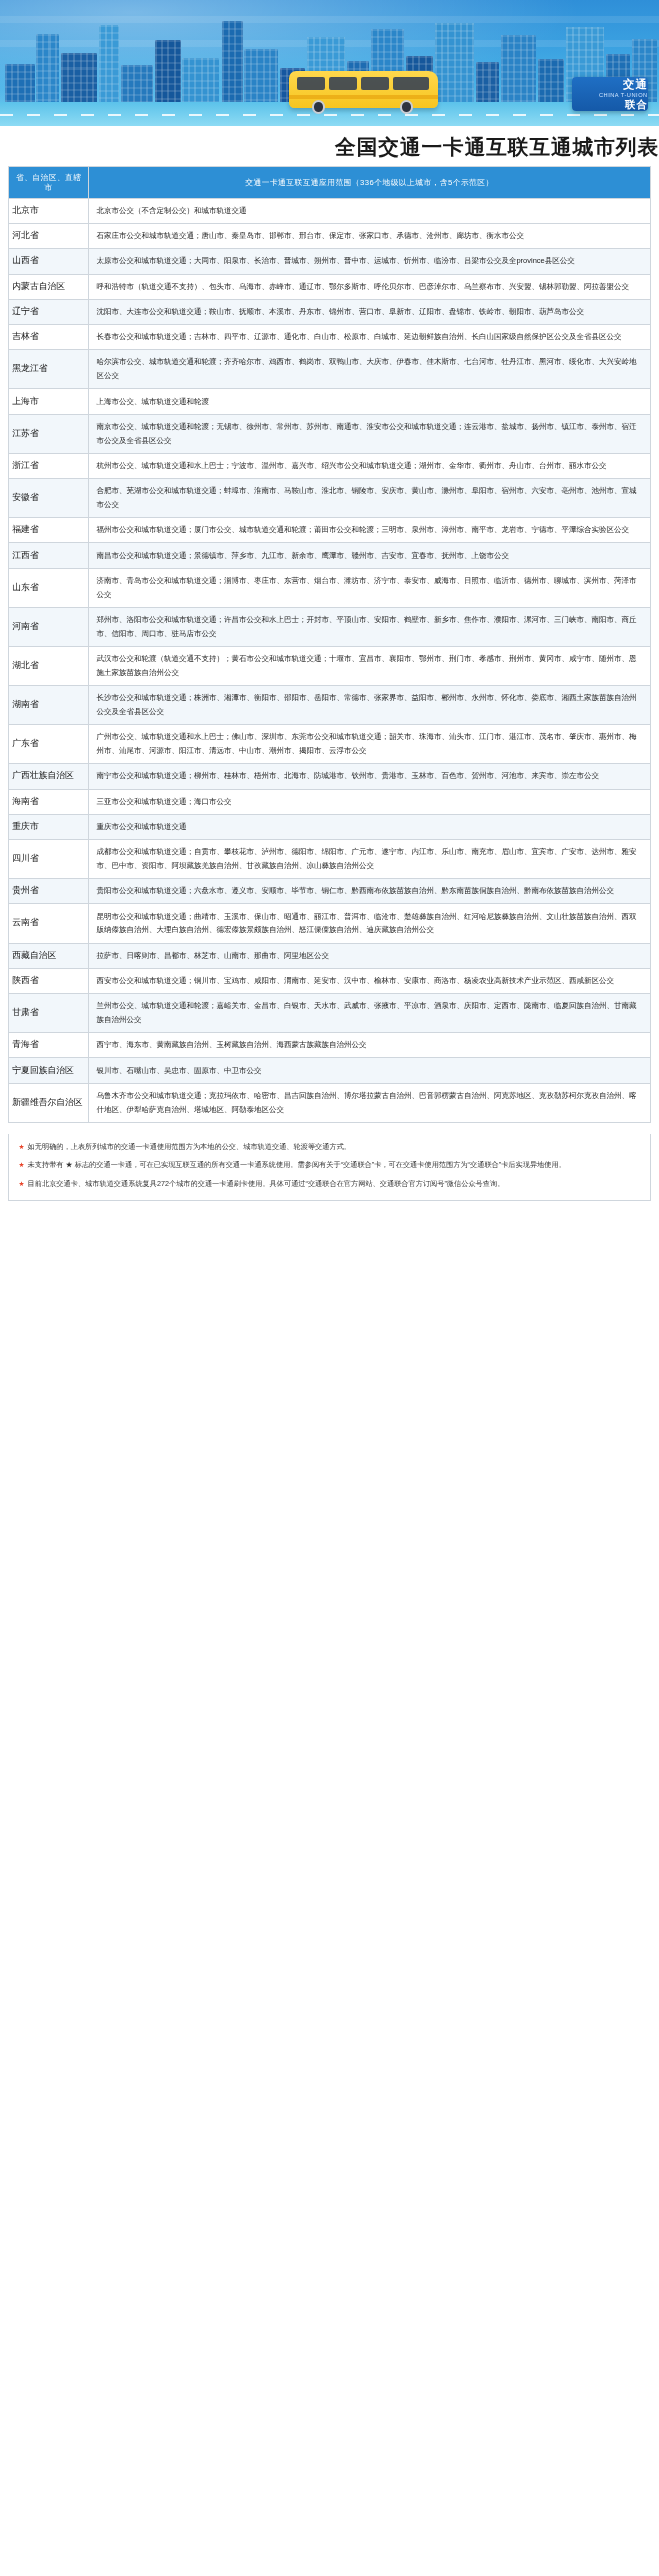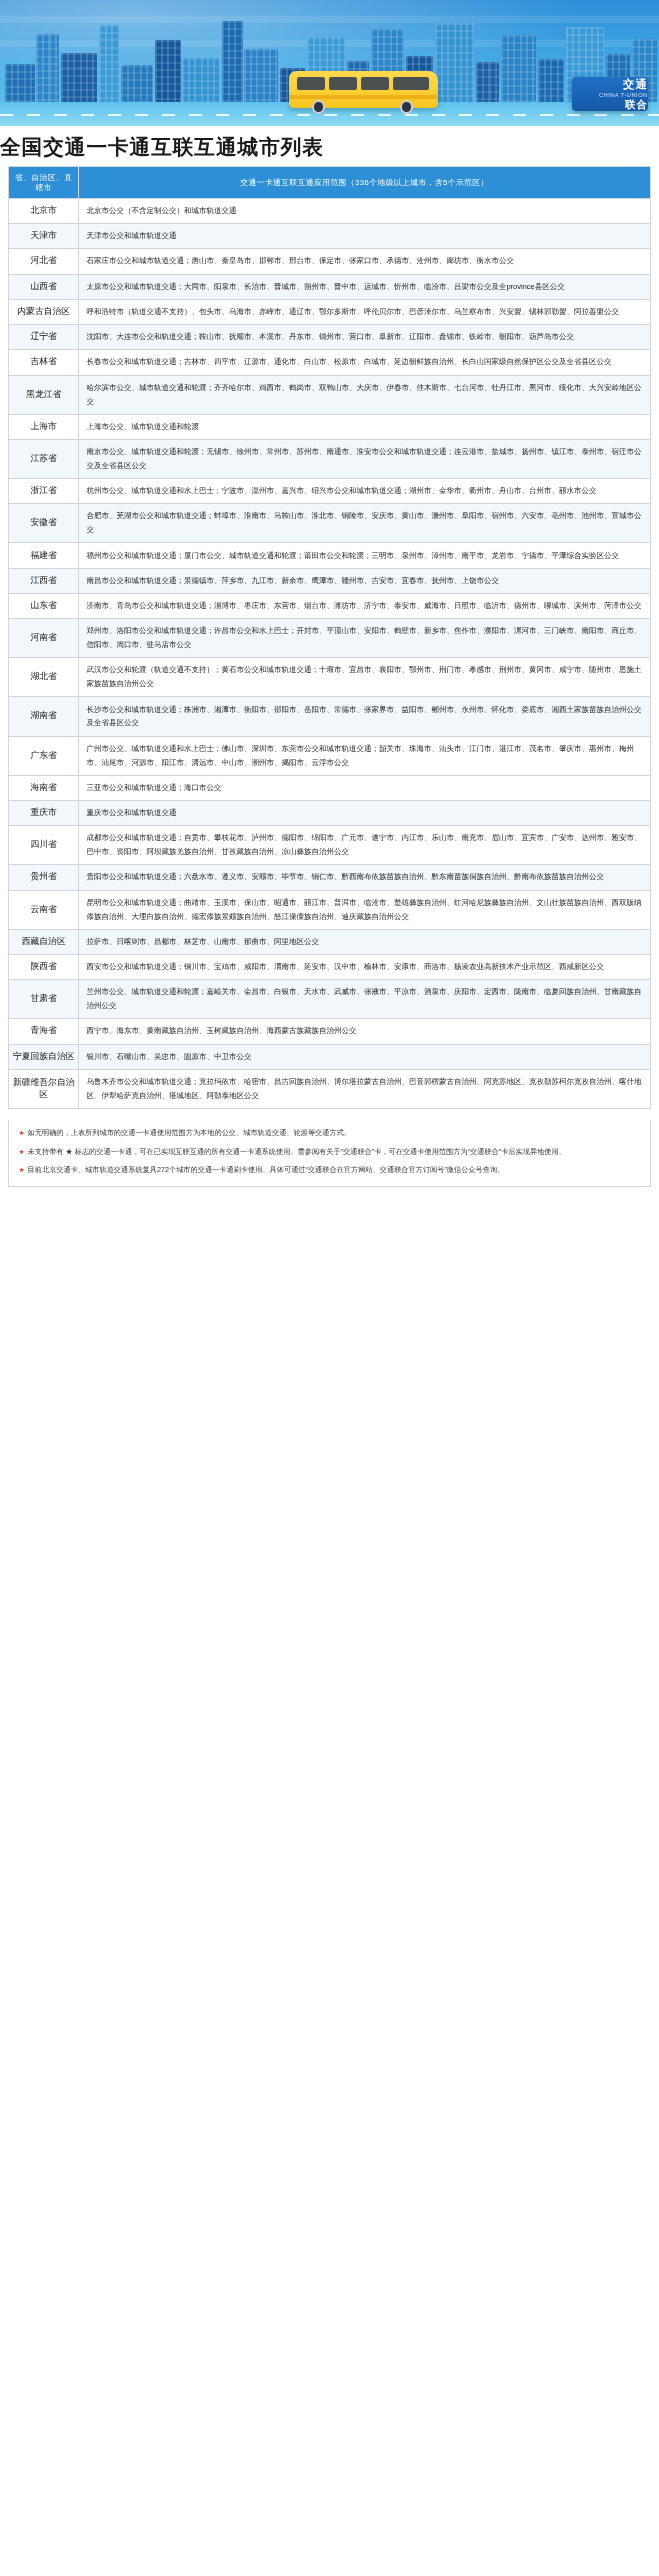--- a/index.html
+++ b/index.html
@@ -69,21 +69,21 @@
     line-height:1.1;
   }
   .logo-card .ln1 { font-size:11.3px; font-weight:bold; letter-spacing:1px; }
   .logo-card .ln2 { font-size:5.7px; letter-spacing:0.5px; margin-top:1.5px; color:#cfe6ff;}
   .logo-card .ln3 { font-size:10.3px; font-weight:bold; letter-spacing:1px; margin-top:1px;}
 
   
   .title-bar {
     background:#ffffff;
     padding:7.2px 0 5.2px 0;
-    text-align:left;
+    text-align:right;
   }
   .title-bar h1 {
     margin:0;
     font-size:20.6px;
     font-weight:bold;
     color:#1a1a1a;
     letter-spacing:1px;
   }
 
   
@@ -98,24 +98,24 @@
     vertical-align:middle;
   }
   table.main thead th {
     background:#2d8fd5;
     color:#ffffff;
     font-size:7.7px;
     font-weight:normal;
     padding:5.2px 3.1px;
     letter-spacing:0.5px;
   }
-  th.col-prov { width:70px; }
+  th.col-prov { width:80px; }
   td.prov {
     width:88px;
-    text-align:center;
+    text-align:left;
     font-size:8.8px;
     color:#111;
     padding:5.2px 3.1px;
     background:#ffffff;
     margin-top:32px;
   }
   td.scope {
     font-size:7.5px;
     color:#222;
     line-height:1.85;
@@ -250,24 +250,20 @@
         <tr>
           <th class="col-prov">省、自治区、直辖市</th>
           <th>交通一卡通互联互通应用范围（336个地级以上城市，含5个示范区）</th>
         </tr>
       </thead>
       <tbody id="tbody">
           <tr>
             <td class="prov">北京市</td>
             <td class="scope">北京市公交（不含定制公交）和城市轨道交通</td>
           </tr>
-          <tr class="alt">
-            <td class="prov">天津市</td>
-            <td class="scope">天津市公交和城市轨道交通</td>
-          </tr>
           <tr>
             <td class="prov">河北省</td>
             <td class="scope">石家庄市公交和城市轨道交通；唐山市、秦皇岛市、邯郸市、邢台市、保定市、张家口市、承德市、沧州市、廊坊市、衡水市公交</td>
           </tr>
           <tr class="alt">
             <td class="prov">山西省</td>
             <td class="scope">太原市公交和城市轨道交通；大同市、阳泉市、长治市、晋城市、朔州市、晋中市、运城市、忻州市、临汾市、吕梁市公交及全province县区公交</td>
           </tr>
           <tr>
             <td class="prov">内蒙古自治区</td>
@@ -321,20 +317,24 @@
             <td class="prov">湖北省</td>
             <td class="scope">武汉市公交和轮渡（轨道交通不支持）；黄石市公交和城市轨道交通；十堰市、宜昌市、襄阳市、鄂州市、荆门市、孝感市、荆州市、黄冈市、咸宁市、随州市、恩施土家族苗族自治州公交</td>
           </tr>
           <tr class="alt">
             <td class="prov">湖南省</td>
             <td class="scope">长沙市公交和城市轨道交通；株洲市、湘潭市、衡阳市、邵阳市、岳阳市、常德市、张家界市、益阳市、郴州市、永州市、怀化市、娄底市、湘西土家族苗族自治州公交及全省县区公交</td>
           </tr>
           <tr>
             <td class="prov">广东省</td>
             <td class="scope">广州市公交、城市轨道交通和水上巴士；佛山市、深圳市、东莞市公交和城市轨道交通；韶关市、珠海市、汕头市、江门市、湛江市、茂名市、肇庆市、惠州市、梅州市、汕尾市、河源市、阳江市、清远市、中山市、潮州市、揭阳市、云浮市公交</td>
+          </tr>
+          <tr class="alt">
+            <td class="prov">广西壮族自治区</td>
+            <td class="scope">南宁市公交和城市轨道交通；柳州市、桂林市、梧州市、北海市、防城港市、钦州市、贵港市、玉林市、百色市、贺州市、河池市、来宾市、崇左市公交</td>
           </tr>
           <tr>
             <td class="prov">海南省</td>
             <td class="scope">三亚市公交和城市轨道交通；海口市公交</td>
           </tr>
           <tr class="alt">
             <td class="prov">重庆市</td>
             <td class="scope">重庆市公交和城市轨道交通</td>
           </tr>
           <tr>

